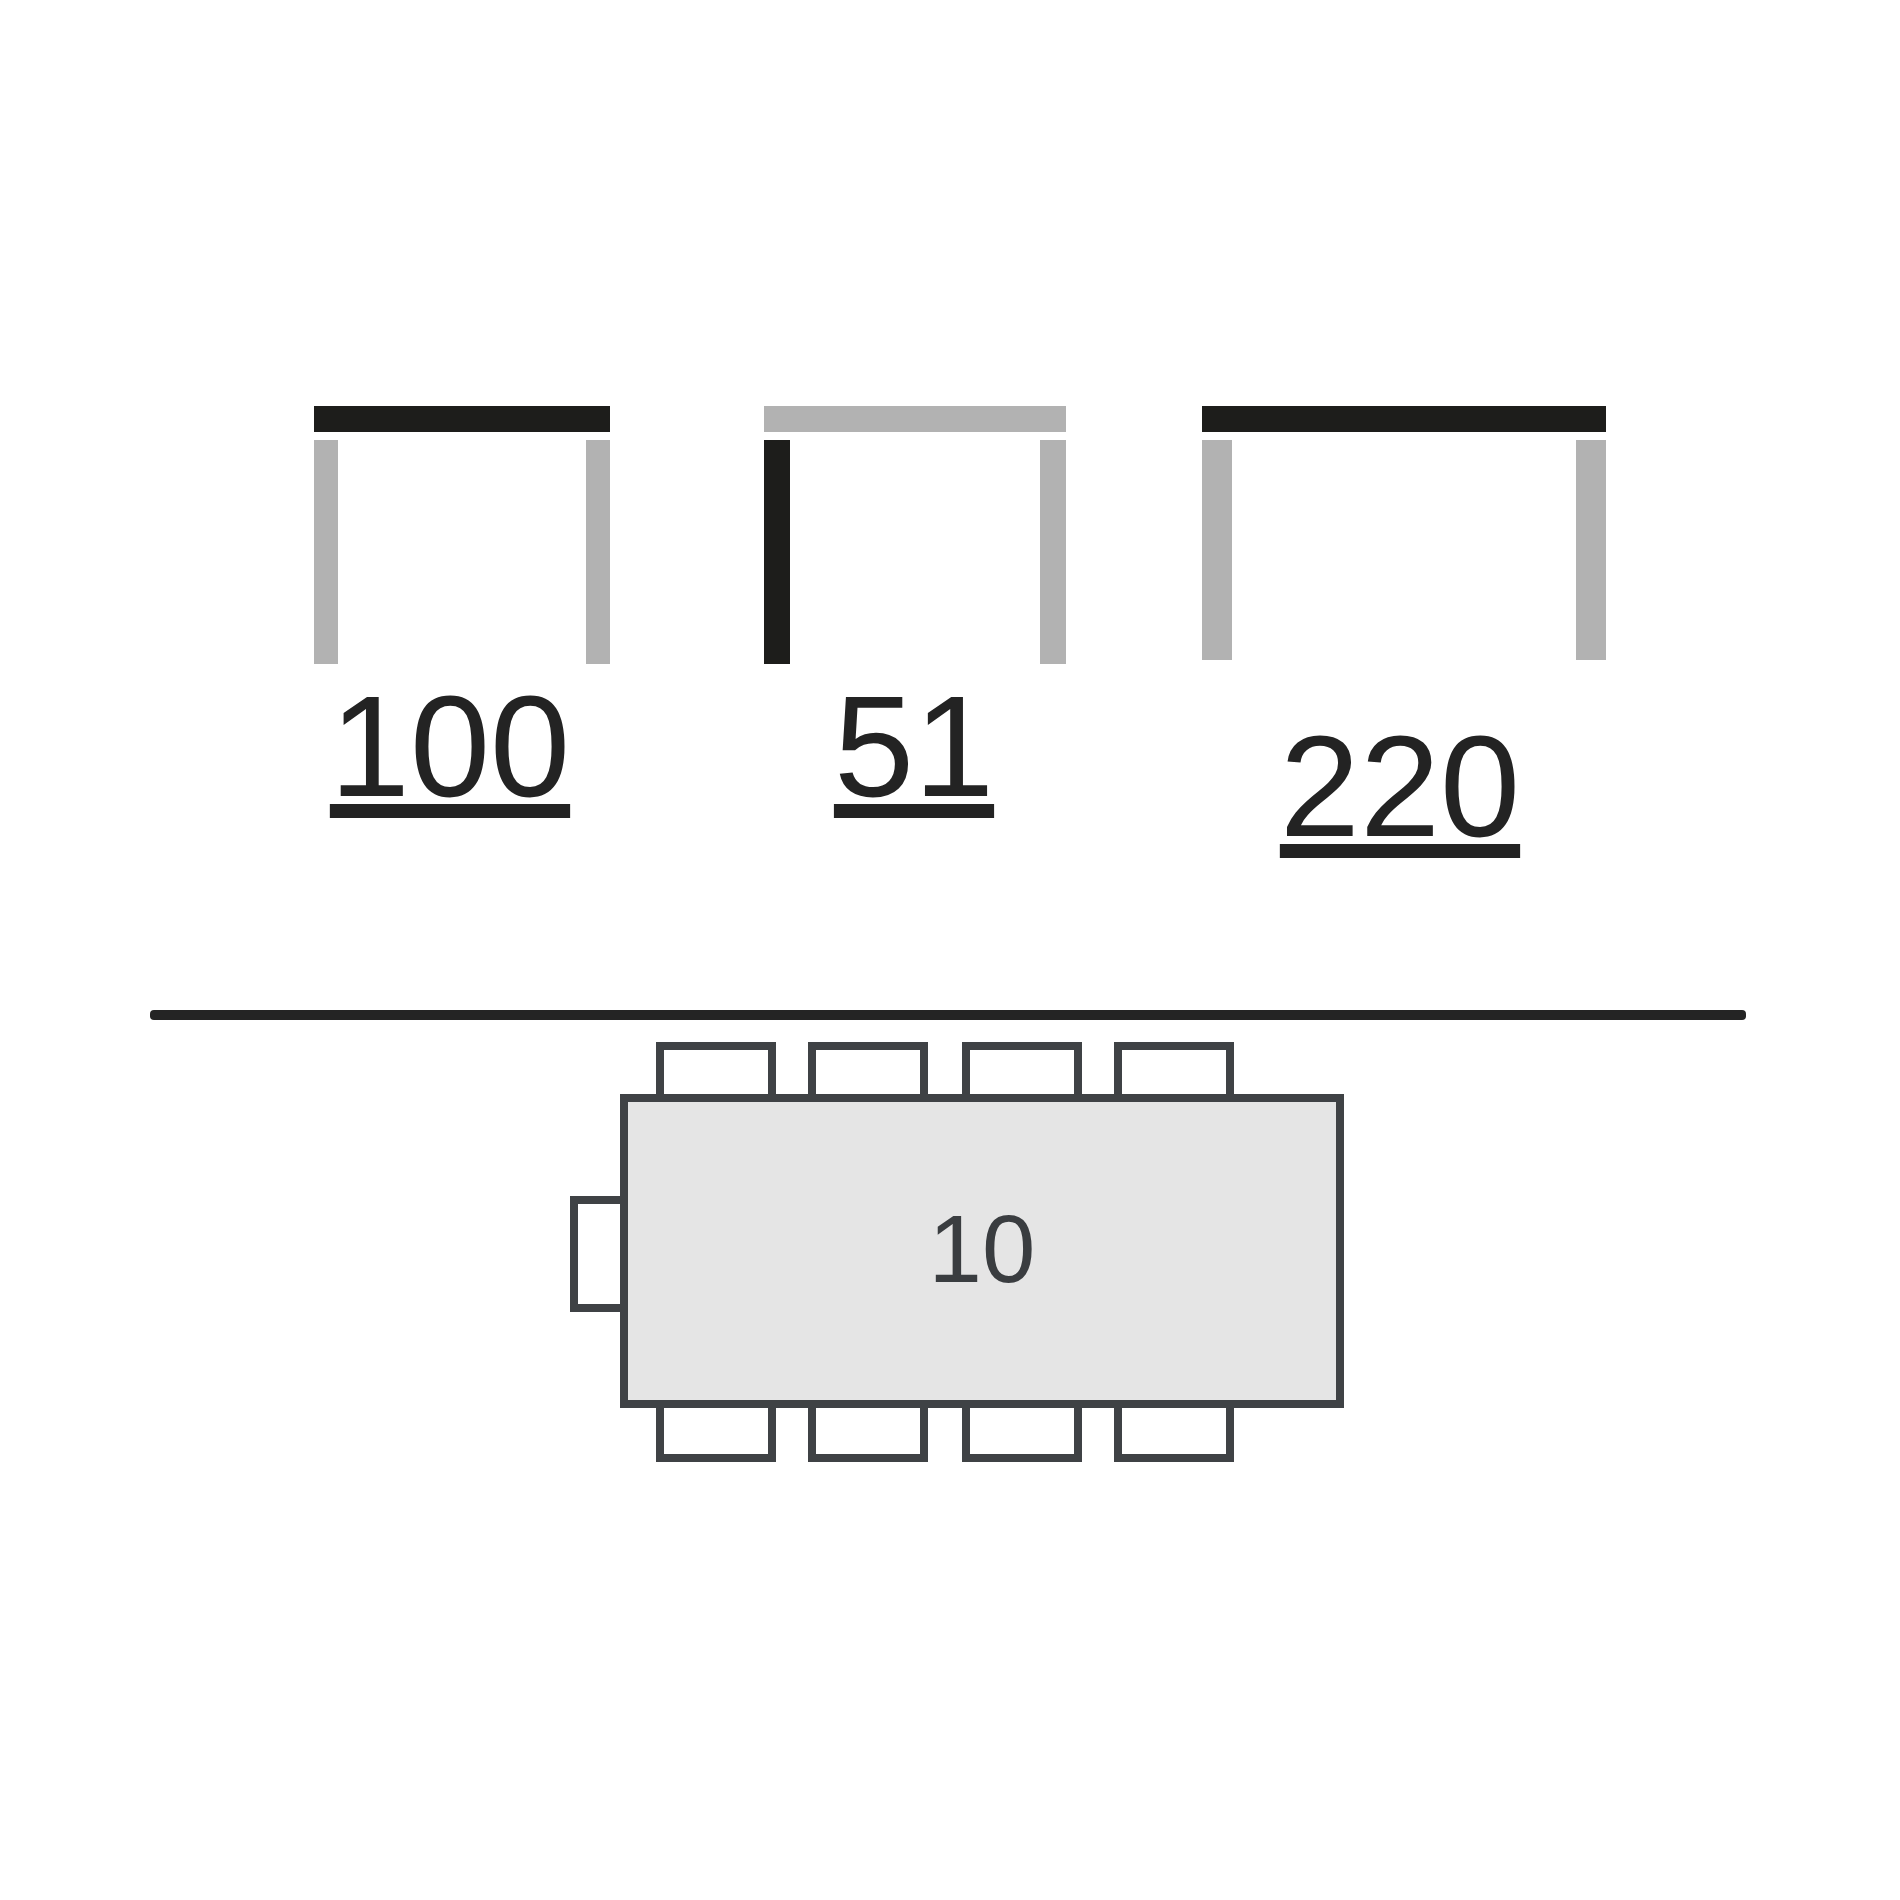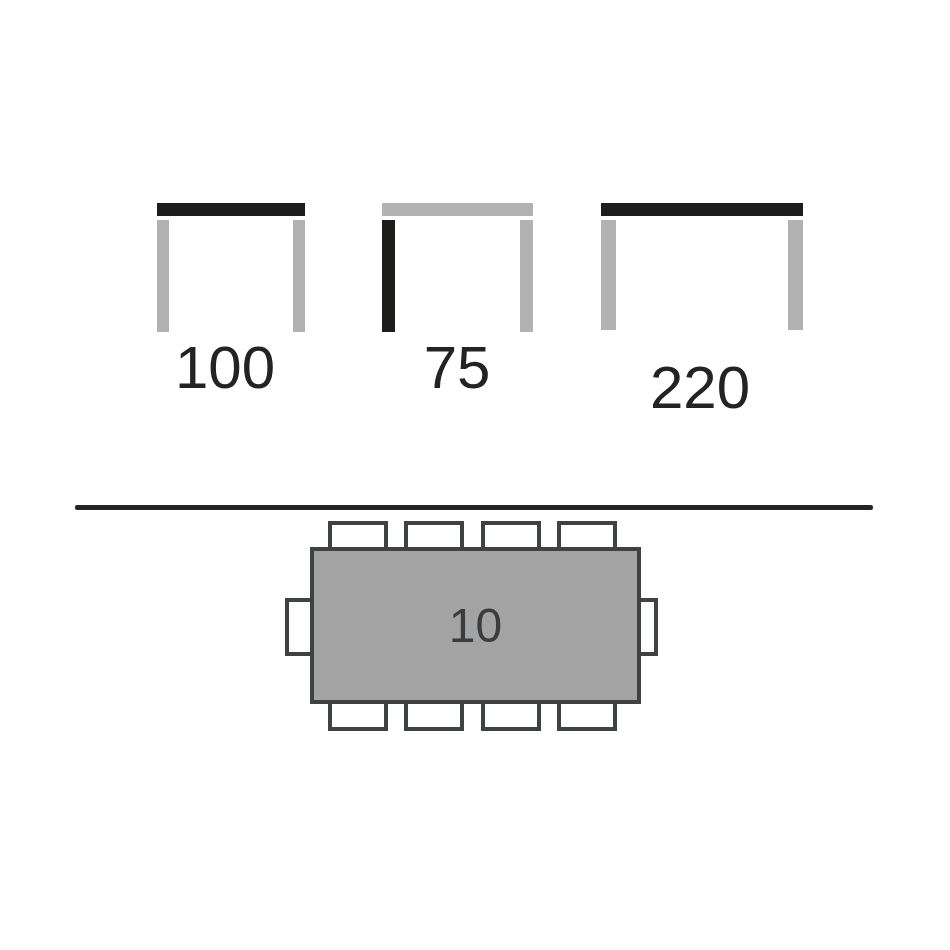--- a/index.html
+++ b/index.html
@@ -39,25 +39,26 @@
   .icon-length { left: 601px; top: 203px; width: 202px; height: 130px; }
   .icon-length .leg { width: 15px; height: 110px; }
   .leg-left  { left: 0; }
   .leg-right { right: 0; }
 
   
   .dim-label {
     position: absolute;
     top: 338px;
     width: 220px;
-    font-size: 60px;
+    font-size: 72px;
     line-height: 1;
     text-align: center;
     color: #232323;
     letter-spacing: 0px;
+    text-decoration: underline;
   }
   .label-width  { left: 115px; }
   .label-height { left: 347px; }
   .label-length { left: 590px; margin-top: 20px; }
 
   
   .divider {
     position: absolute;
     left: 75px;
     top: 505px;
@@ -84,25 +85,25 @@
   .ct-2, .cb-2 { left: 404px; }
   .ct-3, .cb-3 { left: 481px; }
   .ct-4, .cb-4 { left: 557px; }
   .chair-left  { left: 285px; }
   .chair-right { left: 628px; }
 
   .table-top {
     position: absolute;
     left: 310px;
     top: 547px;
-    width: 331px;
+    width: 362px;
     height: 157px;
     box-sizing: border-box;
     border: 4px solid #3f4245;
-    background: #a3a3a3;
+    background: #e5e5e5;
     z-index: 2;
     display: flex;
     align-items: center;
     justify-content: center;
   }
   .capacity {
     font-size: 48px;
     line-height: 1;
     color: #3a3d40;
   }
@@ -117,21 +118,21 @@
     <div class="leg muted leg-left"></div>
     <div class="leg muted leg-right"></div>
   </div>
   <div class="dim-label label-width">100</div>
 
   <div class="dim-icon icon-height">
     <div class="bar muted"></div>
     <div class="leg dark leg-left"></div>
     <div class="leg muted leg-right"></div>
   </div>
-  <div class="dim-label label-height">75</div>
+  <div class="dim-label label-height">51</div>
 
   <div class="dim-icon icon-length">
     <div class="bar dark"></div>
     <div class="leg muted leg-left"></div>
     <div class="leg muted leg-right"></div>
   </div>
   <div class="dim-label label-length">220</div>
 
   <div class="divider"></div>
 

